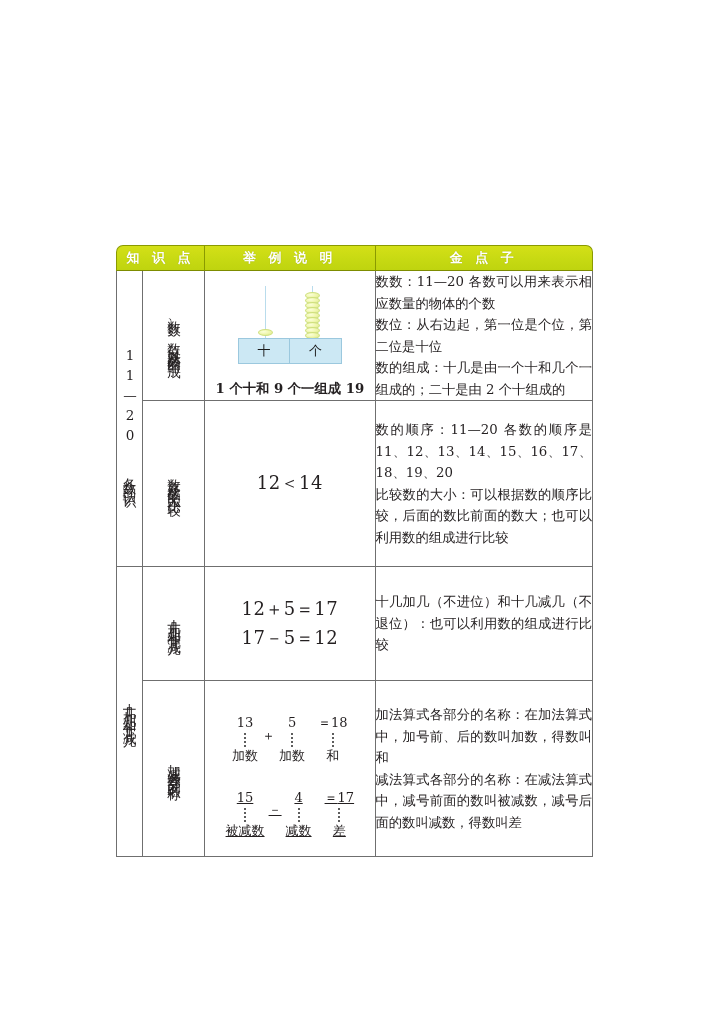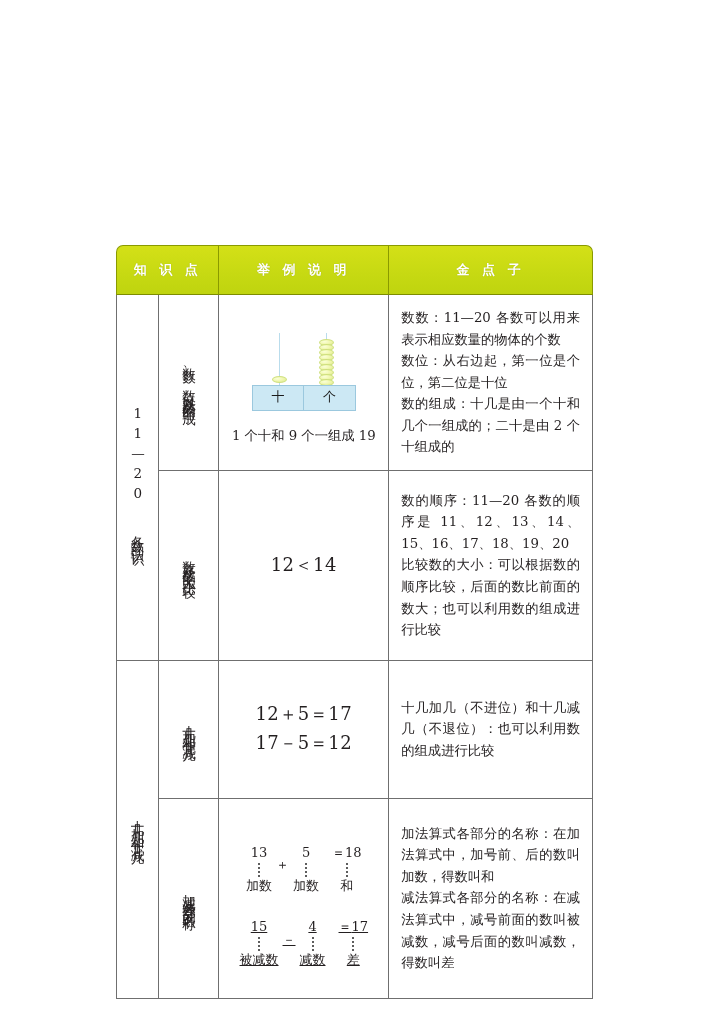--- a/index.html
+++ b/index.html
@@ -41,21 +41,21 @@
     top: 245px;
     width: 477px;
     border-collapse: separate;
     border-spacing: 0;
   }
 
   .kb-table td, .kb-table th {
     border-right: 1px solid #6f6f6f;
     border-bottom: 1px solid #6f6f6f;
     vertical-align: middle;
-    padding: 12px;
+    padding: 0;
   }
 
   .hdr-row th {
     height: 24px;
     background: linear-gradient(to bottom, #d4e017 0%, #c6d912 60%, #bfd40f 100%);
     border-right: 1px solid #8a9a00;
     border-bottom: 1px solid #7d8c00;
     border-top: 1px solid #8a9a00;
     color: #ffffff;
     font-size: 13px;
@@ -173,20 +173,21 @@
     height: 7px;
     border-radius: 50%;
     background: radial-gradient(ellipse at 35% 35%, #fbffd8 0%, #eef5a9 55%, #d7e68a 100%);
     border: 1px solid #cfe07f;
     box-sizing: border-box;
   }
   .caption {
     margin-top: 12px;
     font-size: 13.3px;
     white-space: nowrap;
+    font-weight: bold;
   }
 
   
   .namediag { display: inline-block; text-align: center; margin: 2px 0 0; }
   .nd-row {
     display: flex;
     justify-content: center;
     align-items: flex-end;
     font-size: 13px;
   }

